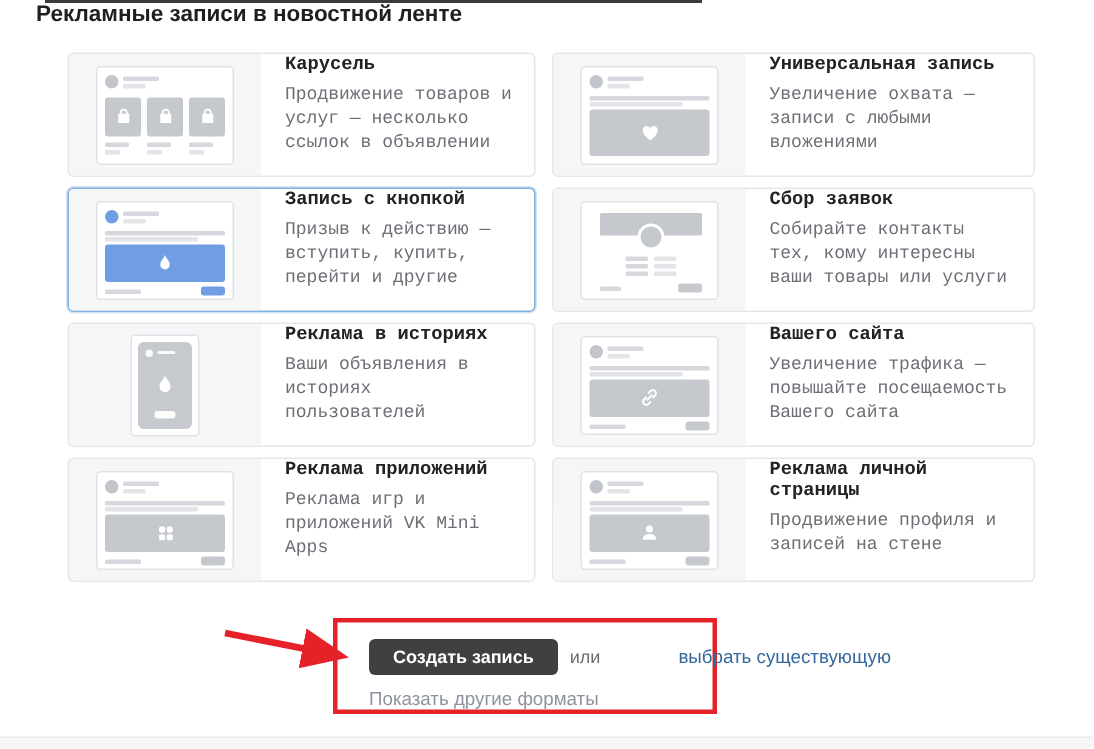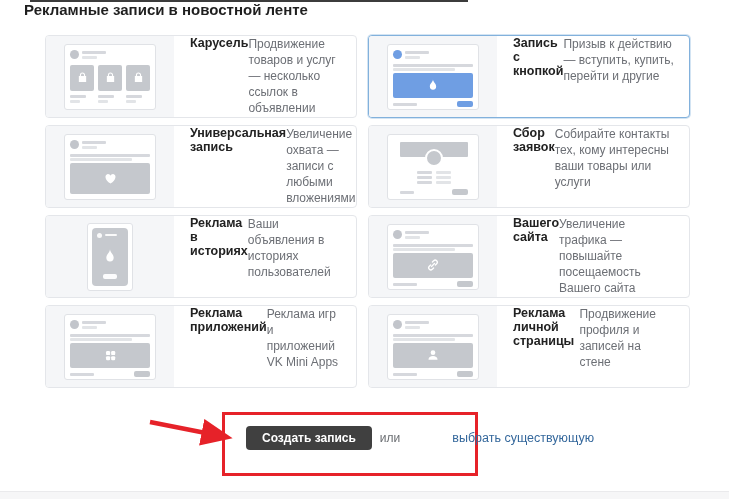--- a/index.html
+++ b/index.html
@@ -7,21 +7,21 @@
          font-family:"Liberation Sans","DejaVu Sans",sans-serif;}
   .top-line{position:absolute;left:30px;top:0;width:438px;height:2px;background:#3c3c3c;}
   .title{position:absolute;left:0;top:1px;width:100%;margin:0;text-align:left;
          font-size:15px;font-weight:700;color:#1f1f1f;padding-left:24px;}
   .grid{position:absolute;left:45px;top:35px;width:645px;display:grid;
         grid-template-columns:312px 322px;grid-auto-rows:83px;gap:7px 11px;}
   .card{display:flex;background:#fff;border:1px solid #e4e6ea;border-radius:4px;
         box-sizing:border-box;overflow:hidden;cursor:pointer;}
   .card.selected{border:1px solid #82b1dc;box-shadow:0 0 0 1px rgba(130,177,220,.35);}
   .thumb{width:128px;flex:0 0 128px;background:#f5f6f8;display:flex;align-items:center;justify-content:center;}
-  .info{flex:1;display:flex;flex-direction:row;justify-content:center;padding:0 14px 0 16px;}
+  .info{flex:1;display:flex;flex-direction:column;justify-content:flex-start;padding:0 14px 0 16px;font-family:Liberation Mono, monospace;}
   .card-title{font-size:12.5px;font-weight:700;color:#222;margin-bottom:5px;}
   .card-desc{font-size:12px;line-height:16px;color:#6c6f75;}
   .mini{position:relative;width:92px;height:66px;background:#fff;border:1px solid #e0e2e6;
         border-radius:3px;box-sizing:border-box;}
   .mini-story{width:46px;height:68px;background:#fff;border:1px solid #e0e2e6;border-radius:3px;
         display:flex;align-items:center;justify-content:center;box-sizing:border-box;}
   .m-av{position:absolute;left:5px;top:5px;width:9px;height:9px;border-radius:50%;background:#c2c5cb;}
   .m-b{position:absolute;height:3px;border-radius:1px;background:#d6d8dd;}
   .m-img{position:absolute;left:5px;width:80px;background:#c5c8cd;border-radius:2px;
          display:flex;align-items:center;justify-content:center;}
@@ -90,61 +90,61 @@
           <span class="m-b" style="left:61px;top:50px;width:16px;"></span>
           <span class="m-b" style="left:61px;top:55px;width:10px;opacity:.7;"></span>
         </div>
       </div>
       <div class="info">
         <div class="card-title">Карусель</div>
         <div class="card-desc">Продвижение товаров и услуг — несколько ссылок в объявлении</div>
       </div>
     </div>
 
+    <div class="card">
+      <div class="thumb">
+        <div class="mini">
+          <span class="m-av"></span>
+          <span class="m-b" style="left:17px;top:6px;width:24px;"></span>
+          <span class="m-b" style="left:17px;top:11px;width:15px;opacity:.7;"></span>
+          <span class="m-b" style="left:5px;top:19px;width:80px;"></span>
+          <span class="m-b" style="left:5px;top:23.5px;width:62px;opacity:.7;"></span>
+          <span class="m-img" style="top:28px;height:31px;">
+            <svg width="15" height="14" viewBox="0 0 16 15">
+                <path d="M8 13.5C1.5 9.2 1.6 4.4 4.6 3.4c1.6-.5 2.9.6 3.4 1.7.5-1.1 1.8-2.2 3.4-1.7 3 1 3.1 5.8-3.4 10.1Z" fill="#fff"></path>
+              </svg>
+          </span>
+        </div>
+      </div>
+      <div class="info">
+        <div class="card-title">Универсальная запись</div>
+        <div class="card-desc">Увеличение охвата — записи с любыми вложениями</div>
+      </div>
+    </div>
+
     <div class="card selected">
       <div class="thumb">
         <div class="mini">
           <span class="m-av blue"></span>
           <span class="m-b" style="left:17px;top:6px;width:24px;"></span>
           <span class="m-b" style="left:17px;top:11px;width:15px;opacity:.7;"></span>
           <span class="m-b" style="left:5px;top:19px;width:80px;"></span>
           <span class="m-b" style="left:5px;top:23.5px;width:62px;opacity:.7;"></span>
           <span class="m-img blue" style="top:28px;height:25px;">
             <svg width="12" height="14" viewBox="0 0 16 18">
                 <path d="M8 1C8.3 5 3.8 6.6 3.8 11a4.2 4.2 0 0 0 8.4 0C12.2 6.6 7.7 5 8 1Z" fill="#fff"></path>
               </svg>
           </span>
           <span class="m-b" style="left:5px;top:58px;width:24px;"></span>
           <span class="m-pill blue" style="left:69px;top:56px;width:16px;"></span>
         </div>
       </div>
       <div class="info">
         <div class="card-title">Запись с кнопкой</div>
         <div class="card-desc">Призыв к действию — вступить, купить, перейти и другие</div>
-      </div>
-    </div>
-
-    <div class="card">
-      <div class="thumb">
-        <div class="mini">
-          <span class="m-av"></span>
-          <span class="m-b" style="left:17px;top:6px;width:24px;"></span>
-          <span class="m-b" style="left:17px;top:11px;width:15px;opacity:.7;"></span>
-          <span class="m-b" style="left:5px;top:19px;width:80px;"></span>
-          <span class="m-b" style="left:5px;top:23.5px;width:62px;opacity:.7;"></span>
-          <span class="m-img" style="top:28px;height:31px;">
-            <svg width="15" height="14" viewBox="0 0 16 15">
-                <path d="M8 13.5C1.5 9.2 1.6 4.4 4.6 3.4c1.6-.5 2.9.6 3.4 1.7.5-1.1 1.8-2.2 3.4-1.7 3 1 3.1 5.8-3.4 10.1Z" fill="#fff"></path>
-              </svg>
-          </span>
-        </div>
-      </div>
-      <div class="info">
-        <div class="card-title">Универсальная запись</div>
-        <div class="card-desc">Увеличение охвата — записи с любыми вложениями</div>
       </div>
     </div>
 
     <div class="card">
       <div class="thumb">
         <div class="mini">
           <span class="banner"></span>
           <span class="fcircle"></span>
           <span class="m-b" style="left:29px;top:36px;width:15px;"></span>
           <span class="m-b" style="left:48px;top:36px;width:15px;opacity:.7;"></span>
@@ -274,15 +274,16 @@
   </svg>
 
   <div class="annot-box"></div>
 
   <div class="create-row">
     <button class="create-btn">Создать запись</button>
     <span class="or-text">или</span>
     <a class="link">выбрать существующую</a>
   </div>
 
+  <a class="show-formats">Показать другие форматы</a>
 
   <div class="bottom-strip"></div>
 </div>
 
 </body></html>

